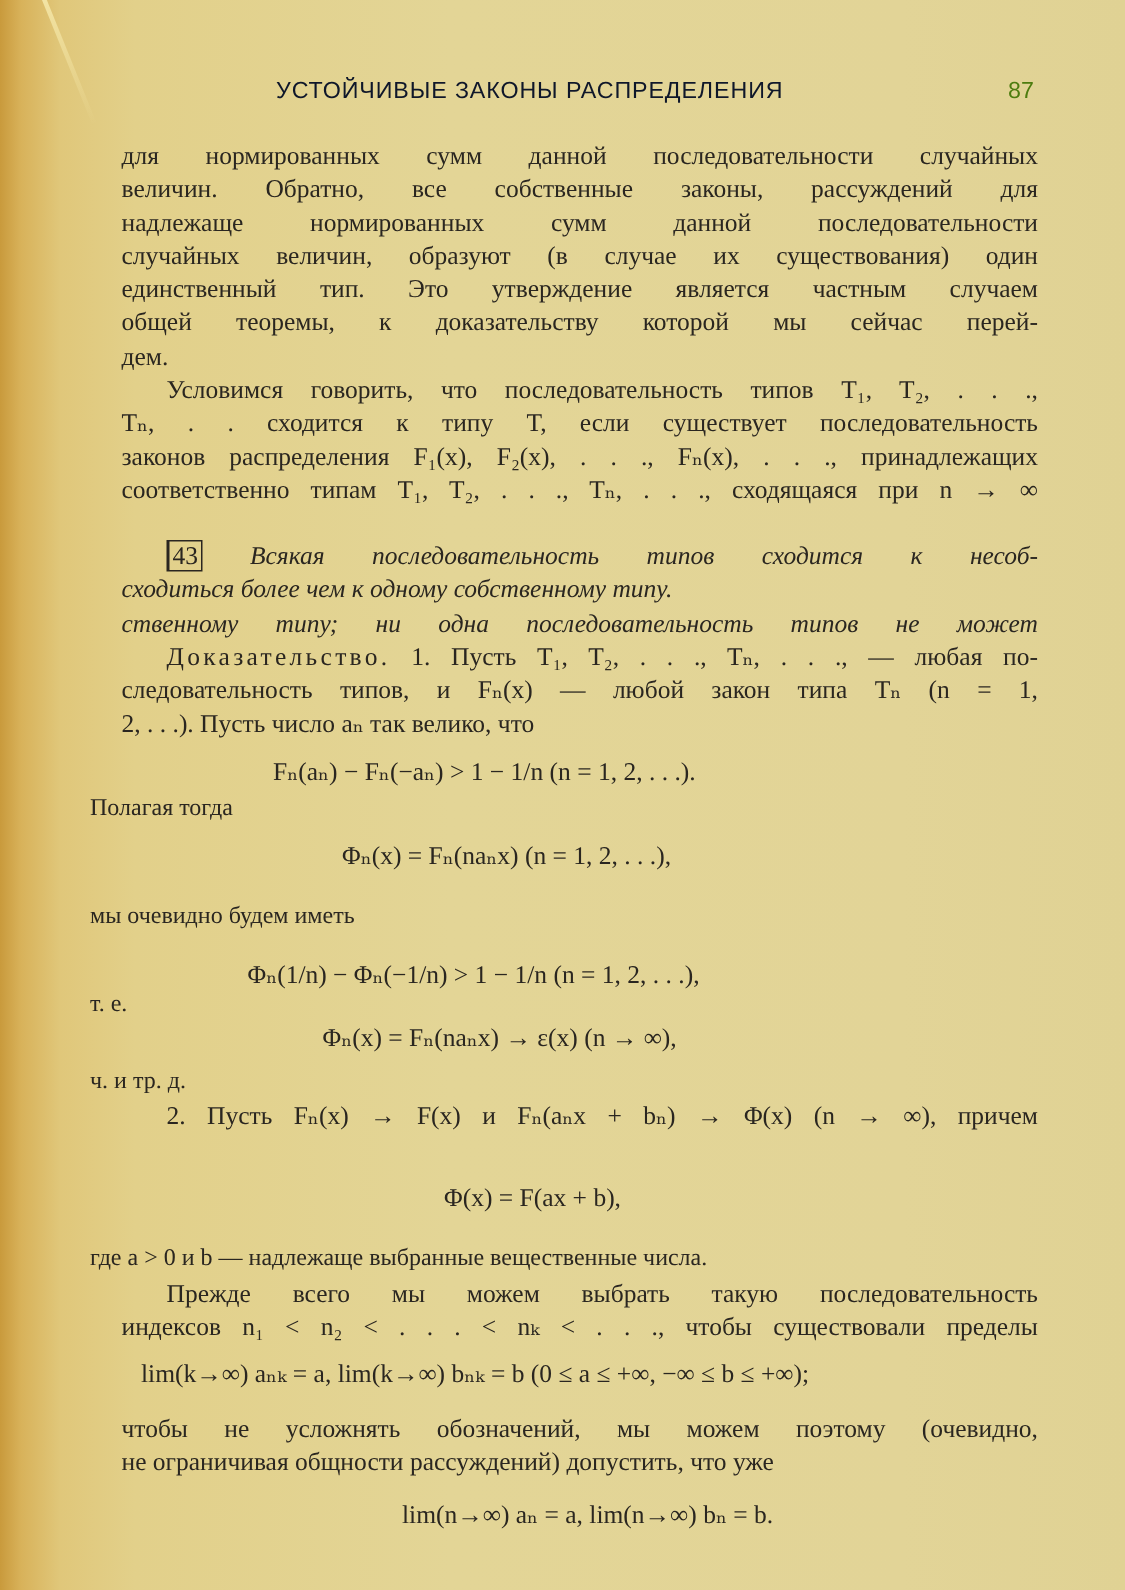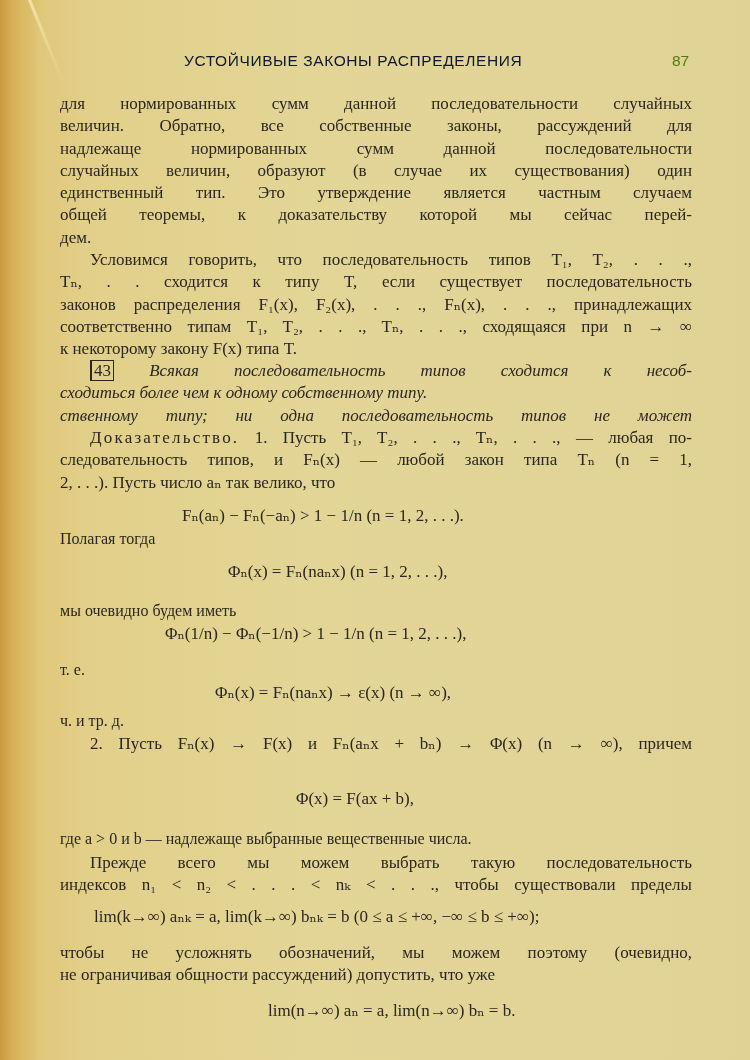--- a/index.html
+++ b/index.html
@@ -27,21 +27,21 @@
   .page-number {
     position: absolute; left: 672px; top: 0;
     font-family: Liberation Sans, sans-serif;
     font-size: 15.5px; color: #4d7c0f;
   }
   .body-text {
     position: absolute; left: 60px; top: 93px; width: 632px;
     font-size: 17px; line-height: 22.3px;
     text-align: justify;
   }
-  .line { display: block; white-space: nowrap; height: 22.3px; text-align-last: justify; text-align: justify; }
+  .line { display: block; white-space: nowrap; height: 22.3px; text-align-last: justify; text-align: justify; margin-left: 21px; }
   .line.last { text-align-last: left; }
   .indent { padding-left: 30px; }
   .eq {
     position: absolute; white-space: nowrap; font-size: 17px;
   }
   .boxed { border: 1px solid #2a2620; border-left-width: 2px; padding: 0 2px; font-style: normal; }
   .italic-block { font-style: italic; }
   .spaced { letter-spacing: 2.2px; }
   .abs-line { position: absolute; white-space: nowrap; font-size: 16px; }
 </style>
@@ -64,21 +64,20 @@
     <span class="line">единственный тип. Это утверждение является частным случаем</span>
     <span class="line">общей теоремы, к доказательству которой мы сейчас перей-</span>
     <span class="line last">дем.</span>
   </div>
 
   <div class="body-text" style="top: 249px;">
     <span class="line indent">Условимся говорить, что последовательность типов T₁, T₂, . . .,</span>
     <span class="line">Tₙ, . . сходится к типу T, если существует последовательность</span>
     <span class="line">законов распределения F₁(x), F₂(x), . . ., Fₙ(x), . . ., принадлежащих</span>
     <span class="line">соответственно типам T₁, T₂, . . ., Tₙ, . . ., сходящаяся при n → ∞</span>
-    <span class="line last">к некоторому закону F(x) типа T.</span>
   </div>
 
   <div class="body-text italic-block" style="top: 360px;">
     <span class="line indent"><span class="boxed">43</span> <span>Всякая последовательность типов сходится к несоб-</span></span>
     <span class="line last">сходиться более чем к одному собственному типу.</span>
     <span class="line">ственному типу; ни одна последовательность типов не может</span>
   </div>
 
   <div class="body-text" style="top: 427px;">
     <span class="line indent"><span class="spaced">Доказательство.</span> <span>1. Пусть T₁, T₂, . . ., Tₙ, . . ., — любая по-</span></span>
@@ -87,21 +86,21 @@
   </div>
 
   <div class="eq" style="left: 182px; top: 505px;">Fₙ(aₙ) − Fₙ(−aₙ) &gt; 1 − 1/n   (n = 1, 2, . . .).</div>
 
   <div class="abs-line" style="left: 60px; top: 530px;">Полагая тогда</div>
 
   <div class="eq" style="left: 228px; top: 561px;">Φₙ(x) = Fₙ(naₙx)   (n = 1, 2, . . .),</div>
 
   <div class="abs-line" style="left: 60px; top: 602px;">мы очевидно будем иметь</div>
 
-  <div class="eq" style="left: 165px; top: 623px;">Φₙ(1/n) − Φₙ(−1/n) &gt; 1 − 1/n   (n = 1, 2, . . .),</div>
+  <div class="eq" style="left: 165px; top: 640px;">Φₙ(1/n) − Φₙ(−1/n) &gt; 1 − 1/n   (n = 1, 2, . . .),</div>
 
   <div class="abs-line" style="left: 60px; top: 661px;">т. е.</div>
 
   <div class="eq" style="left: 215px; top: 682px;">Φₙ(x) = Fₙ(naₙx) → ε(x)   (n → ∞),</div>
 
   <div class="abs-line" style="left: 60px; top: 712px;">ч. и тр. д.</div>
 
   <div class="body-text" style="top: 733px;">
     <span class="line indent">2. Пусть Fₙ(x) → F(x) и Fₙ(aₙx + bₙ) → Φ(x) (n → ∞), причем</span>
   </div>

